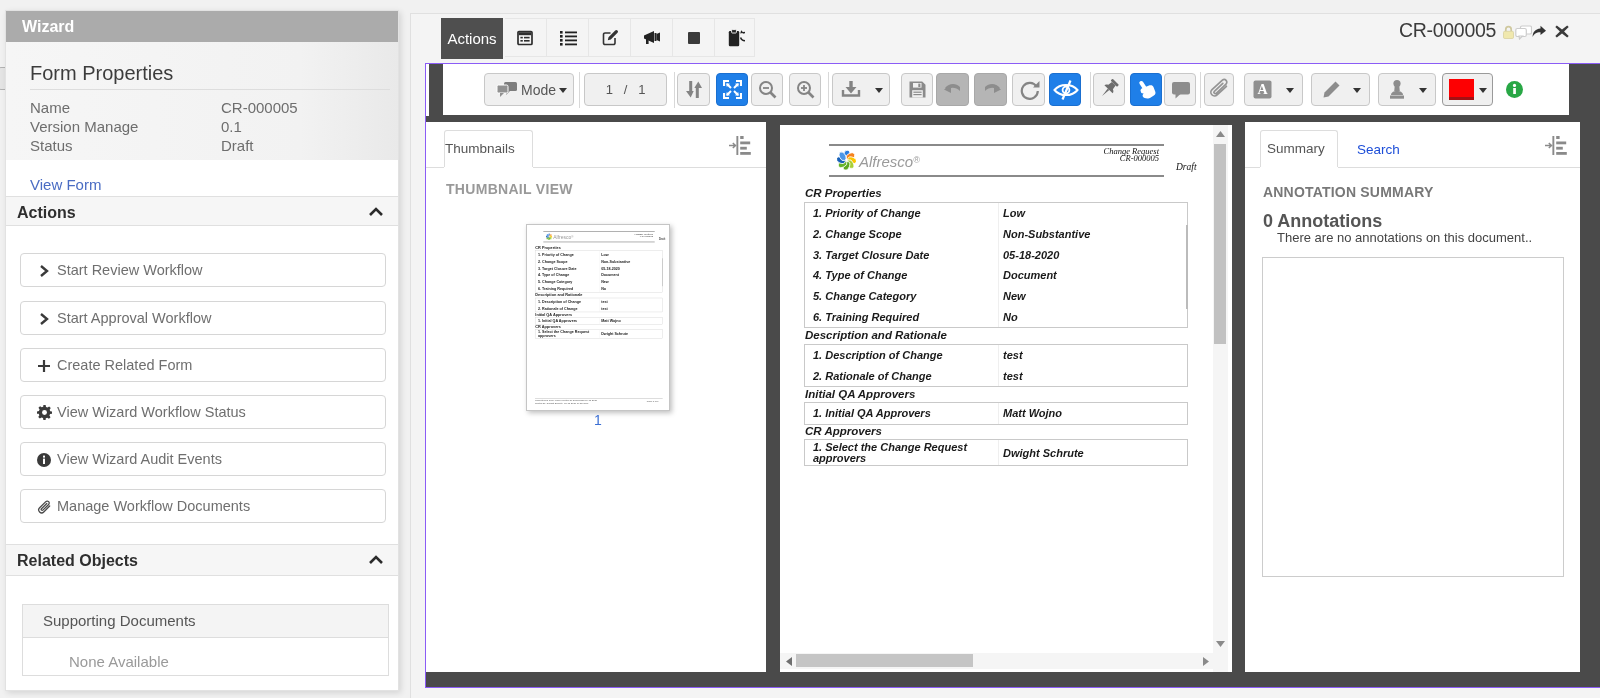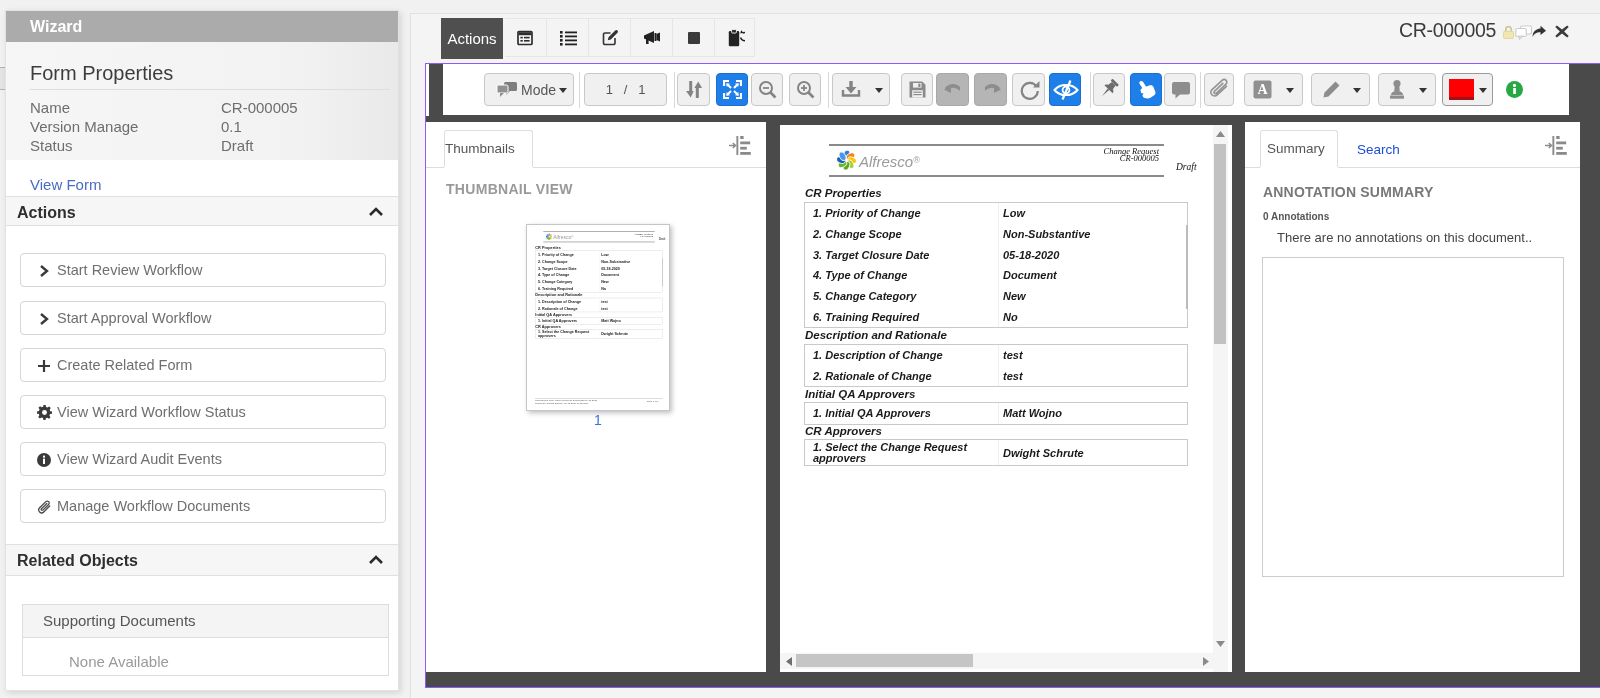--- a/index.html
+++ b/index.html
@@ -4,21 +4,21 @@
 <style>
   * { margin:0; padding:0; box-sizing:border-box; }
   html,body { width:1600px; height:698px; overflow:hidden; }
   body { font-family:"Liberation Sans", sans-serif; background:#f1f1f1; position:relative; }
   .abs { position:absolute; }
 
   
   #sidebar { left:5px; top:10px; width:394px; height:681px; background:#fff;
              border:1px solid #e2e2e2; box-shadow:2px 2px 6px rgba(0,0,0,0.12); }
   #wizbar { left:0; top:0; right:0; height:31px; background:#ababab; color:#fff;
-            font-weight:bold; font-size:16px; line-height:31px; padding-left:24px; }
+            font-weight:bold; font-size:16px; line-height:31px; padding-left:16px; }
   #formprops { left:0; top:31px; right:0; height:118px;
                background:linear-gradient(90deg,#f6f6f6 0%,#f2f2f2 75%,#e9e9e9 100%); }
   #fp-title { left:24px; top:20px; font-size:20px; color:#3c3c3c; }
   #fp-hr { left:24px; top:47px; right:8px; height:1px; background:#ddd; }
   .fp-label { left:24px; font-size:15px; color:#6e6e6e; }
   .fp-val { left:215px; font-size:15px; color:#6e6e6e; }
   #viewform { left:24px; top:134px; font-size:15px; color:#4a6cc3; }
   .sechead { left:0; right:0; height:30px; background:#f6f6f6; border-top:1px solid #e0e0e0;
              border-bottom:1px solid #e0e0e0; font-size:16px; font-weight:bold; color:#2f2f2f;
              line-height:32px; padding-left:11px; }
@@ -601,17 +601,17 @@
     <div class="abs" style="left:112px;top:20px;font-size:13.5px;color:#1d4ed8">Search</div>
     <svg class="abs" style="left:300px;top:14px" width="22" height="19" viewBox="0 0 22 19">
       <path d="M0 9.5 L6.2 9.5 M3.8 7 L6.5 9.5 L3.8 12" stroke="#8a8a8a" stroke-width="1.5" fill="none"></path>
       <rect x="7.4" y="0" width="1.9" height="19" fill="#8a8a8a"></rect>
       <rect x="11.2" y="0" width="3.4" height="3" fill="#8a8a8a"></rect>
       <rect x="11.2" y="5.5" width="10" height="2.8" fill="#8a8a8a"></rect>
       <rect x="11.2" y="10.8" width="6.6" height="2.8" fill="#8a8a8a"></rect>
       <rect x="11.2" y="16" width="10.6" height="2.8" fill="#8a8a8a"></rect>
     </svg>
     <div class="abs" style="left:18px;top:62px;font-size:14px;font-weight:bold;color:#787878;letter-spacing:.2px">ANNOTATION SUMMARY</div>
-    <div class="abs" style="left:18px;top:89px;font-size:10px;font-weight:bold;color:#555">0 Annotations</div>
+    <div class="abs" style="left:18px;top:89px;font-size:18px;font-weight:bold;color:#555">0 Annotations</div>
     <div class="abs" style="left:32px;top:108px;font-size:13px;color:#444">There are no annotations on this document..</div>
     <div class="abs" style="left:17px;top:135px;width:302px;height:320px;border:1px solid #ccc;background:#fff"></div>
   </div>
 </div>
 
 </body></html>

